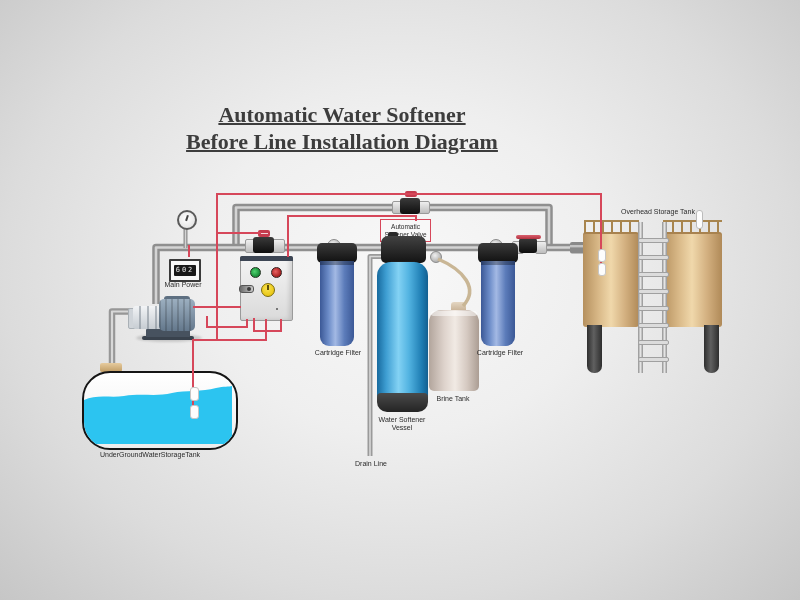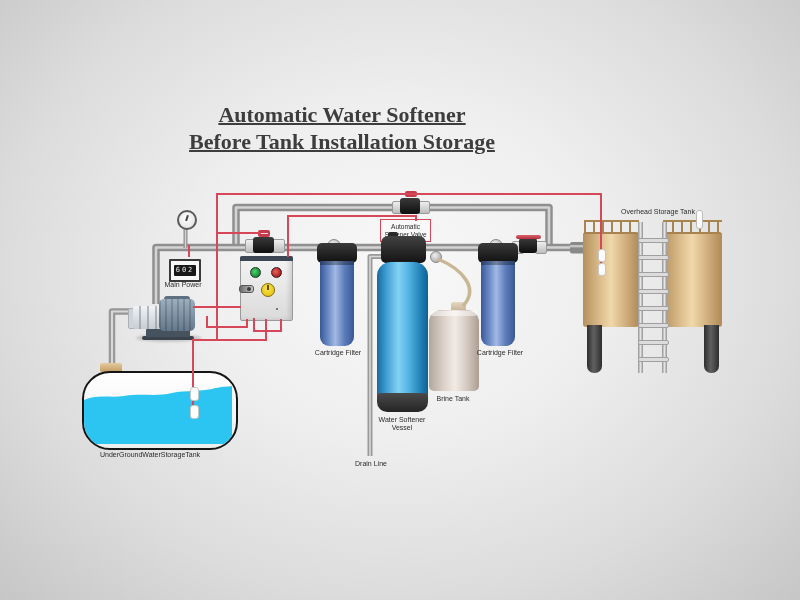--- a/index.html
+++ b/index.html
@@ -117,21 +117,21 @@
 
   .float-pill{width:7px;height:12px;background:#fdfdfd;border:1px solid #c6c6c6;border-radius:3px;}
 </style>
 </head>
 <body>
 
 <div class="stage">
 
   <div class="title">
     <span>Automatic Water Softener</span><br>
-    <span>Before Tank Installation Storage</span>
+    <span>Before Line Installation Diagram</span>
   </div>
 
   <svg class="layer" viewBox="0 0 800 600">
     <g fill="none" stroke-linejoin="round">
       <path d="M236 251 L236 207.5 L549 207.5 L549 250" stroke="#8f8f8f" stroke-width="7.5"></path>
       <path d="M236 251 L236 207.5 L549 207.5 L549 250" stroke="#d4d4d4" stroke-width="2.6"></path>
       <path d="M156 304 L156 247.5 L587 247.5" stroke="#8f8f8f" stroke-width="7.5"></path>
       <path d="M156 304 L156 247.5 L587 247.5" stroke="#d4d4d4" stroke-width="2.6"></path>
       <path d="M148 311.5 L112 311.5 L112 372" stroke="#979797" stroke-width="6.5"></path>
       <path d="M148 311.5 L112 311.5 L112 372" stroke="#d8d8d8" stroke-width="2.2"></path>

